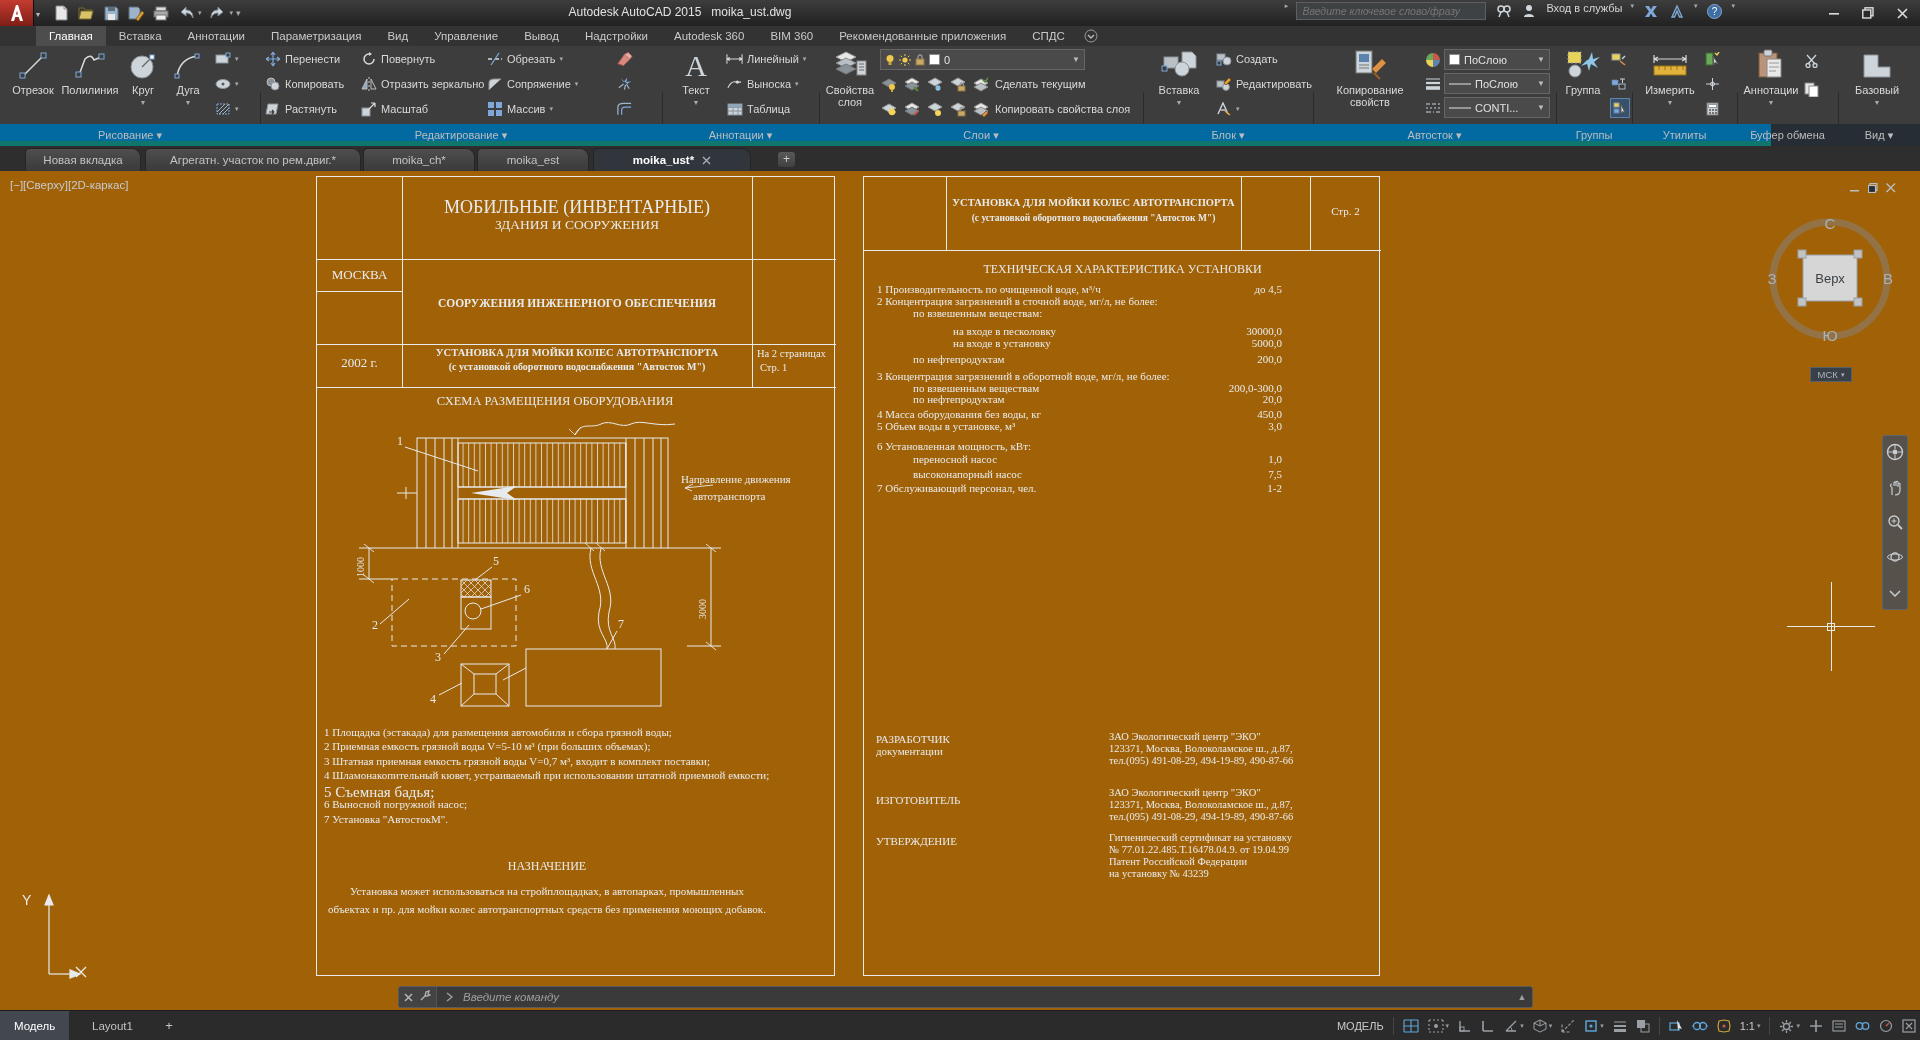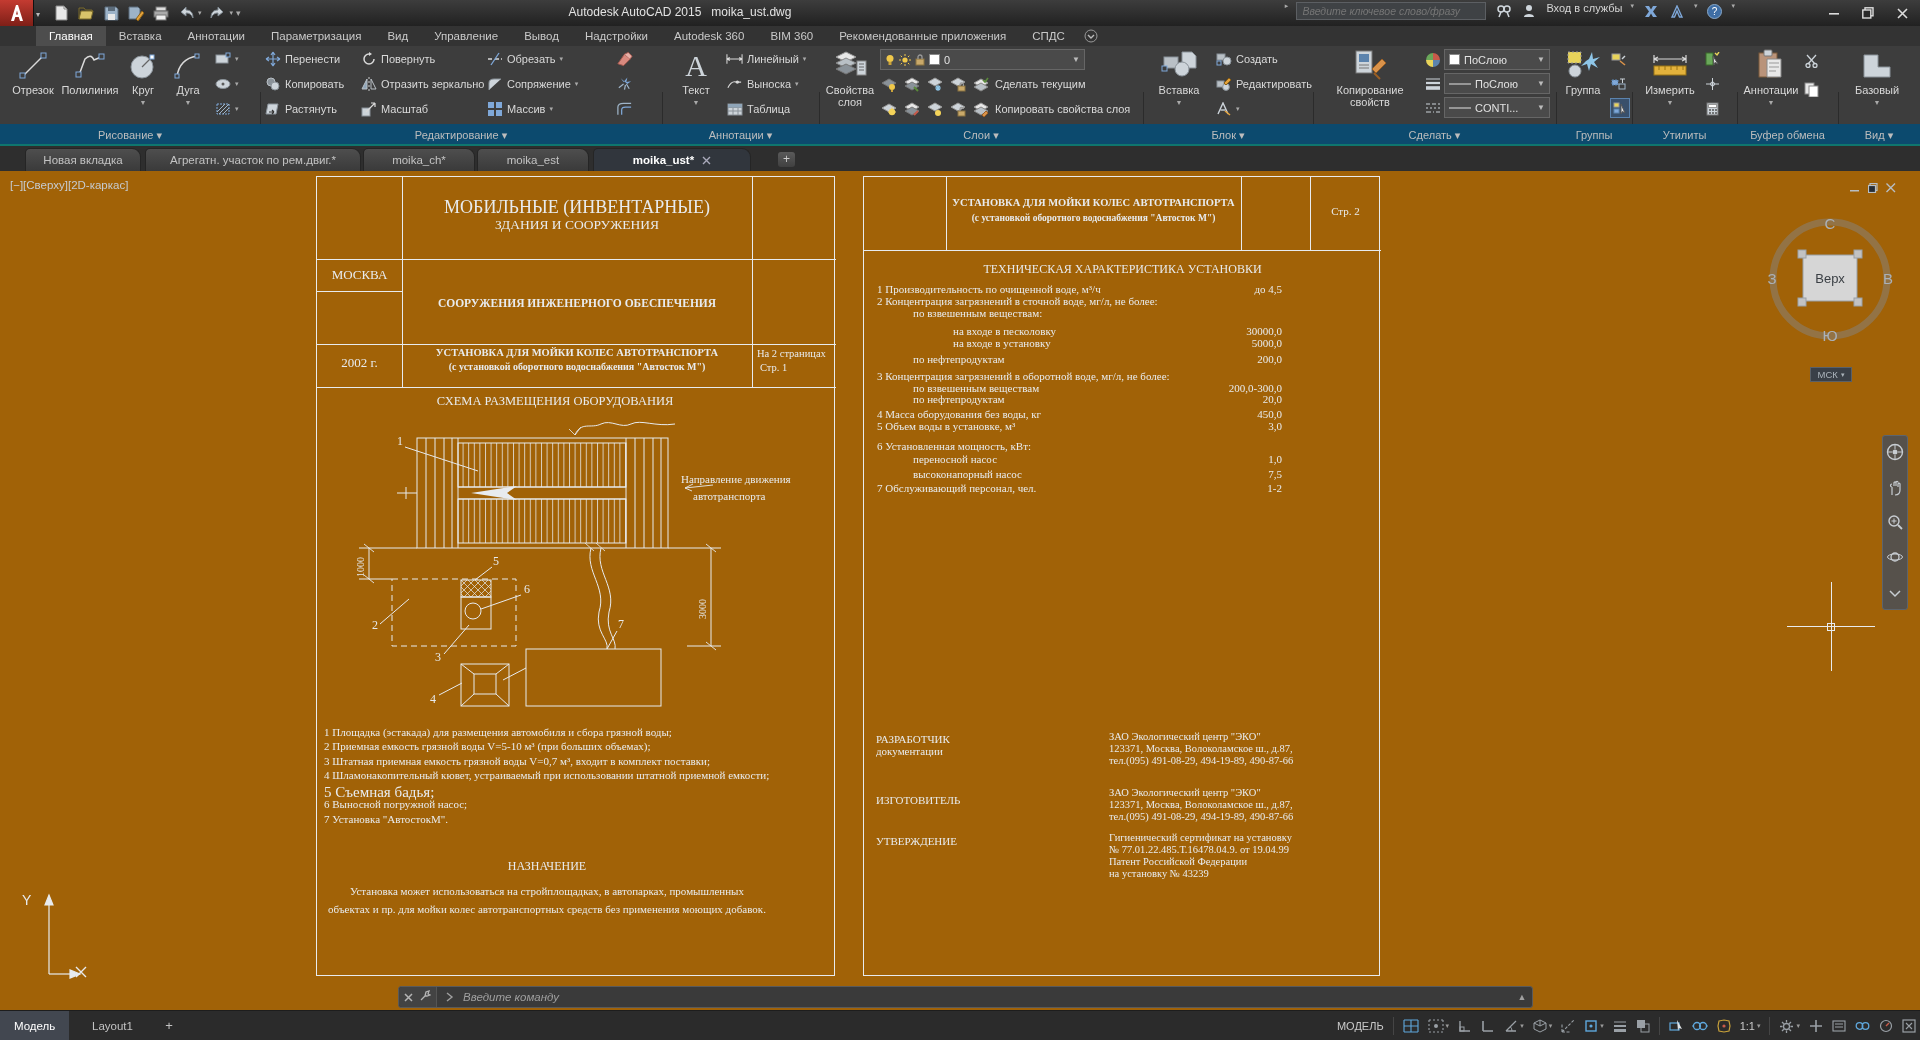--- a/index.html
+++ b/index.html
@@ -24,21 +24,21 @@
 .wbtn{width:28px;height:20px;display:flex;align-items:center;justify-content:center}
 
 
 #tabsrow{position:absolute;left:0;top:26px;width:1920px;height:20px;background:#333333;display:flex;align-items:flex-end}
 .rtab{height:20px;line-height:20px;padding:0 13px;font-size:11.5px;color:#c9c9c9;white-space:nowrap}
 .rtab.active{background:#4d4d4d;color:#fff}
 .rtab-extra{height:20px;display:flex;align-items:center;margin-left:6px;color:#bbb;font-size:8px}
 
 
 #ribbon{position:absolute;left:0;top:46px;width:1920px;height:78px;background:#3d3d3d}
-#paneltitles{position:absolute;left:0;top:124px;width:1920px;height:22px;background:#0c4a6e;border-bottom:2px solid #0f766e}
+#paneltitles{position:absolute;left:0;top:124px;width:1771px;height:22px;background:#0369a1;border-bottom:5px solid #0f766e}
 .ptitle{position:absolute;top:0;height:22px;line-height:22px;text-align:center;font-size:11px;color:#bdbdbd;white-space:nowrap}
 .psep{position:absolute;top:0;width:1px;height:100px;background:#2b2b2b}
 .panel{position:absolute;top:0;height:78px}
 .bigbtn{position:absolute;top:2px;display:flex;flex-direction:column;align-items:center;color:#d9d9d9;font-size:11px;text-align:center;line-height:12px}
 .bigbtn .bicon{height:36px;display:flex;align-items:center;justify-content:center}
 .bigbtn .dd{font-size:7px;color:#a9a9a9;margin-top:1px}
 .srow{position:absolute;height:22px;display:flex;align-items:center;gap:4px;color:#d9d9d9;font-size:11px;white-space:nowrap}
 .srow .dd{font-size:7px;color:#a9a9a9}
 .ric{width:17px;height:17px;display:flex;align-items:center;justify-content:center}
 .layercombo{position:absolute;left:61px;top:3px;width:205px;height:21px;background:#4a4a4a;border:1px solid #666;display:flex;align-items:center;gap:4px;padding:0 4px;color:#e2e2e2;font-size:11px}
@@ -808,21 +808,21 @@
       </div>
     </div>
   </div>
 
   <div id="paneltitles">
     <div class="ptitle" style="left:0;width:260px"><span>Рисование</span> ▾</div>
     <div class="ptitle" style="left:260px;width:402px"><span>Редактирование</span> ▾</div>
     <div class="ptitle" style="left:662px;width:157px"><span>Аннотации</span> ▾</div>
     <div class="ptitle" style="left:819px;width:324px"><span>Слои</span> ▾</div>
     <div class="ptitle" style="left:1143px;width:170px"><span>Блок</span> ▾</div>
-    <div class="ptitle" style="left:1313px;width:243px"><span>Сделать</span> ▾</div>
+    <div class="ptitle" style="left:1313px;width:243px"><span>Автосток</span> ▾</div>
     <div class="ptitle" style="left:1556px;width:76px"><span>Группы</span></div>
     <div class="ptitle" style="left:1632px;width:105px"><span>Утилиты</span></div>
     <div class="ptitle" style="left:1737px;width:101px"><span>Буфер обмена</span></div>
     <div class="ptitle" style="left:1838px;width:82px"><span>Вид</span> ▾</div>
   </div>
 
   <div id="filetabs">
     <div class="ftab" style="left:25px;width:116px">
         <span>Новая вкладка</span>
       </div>

